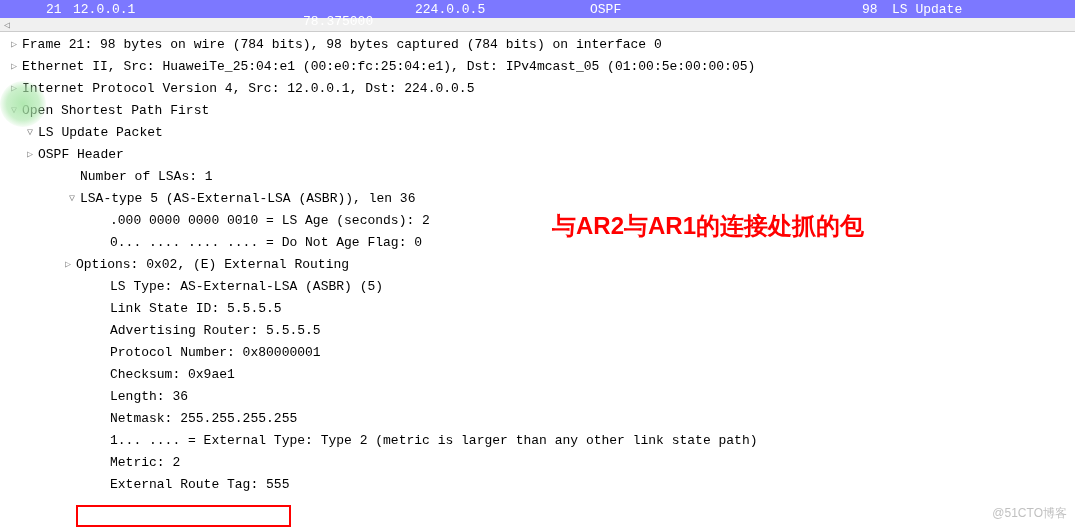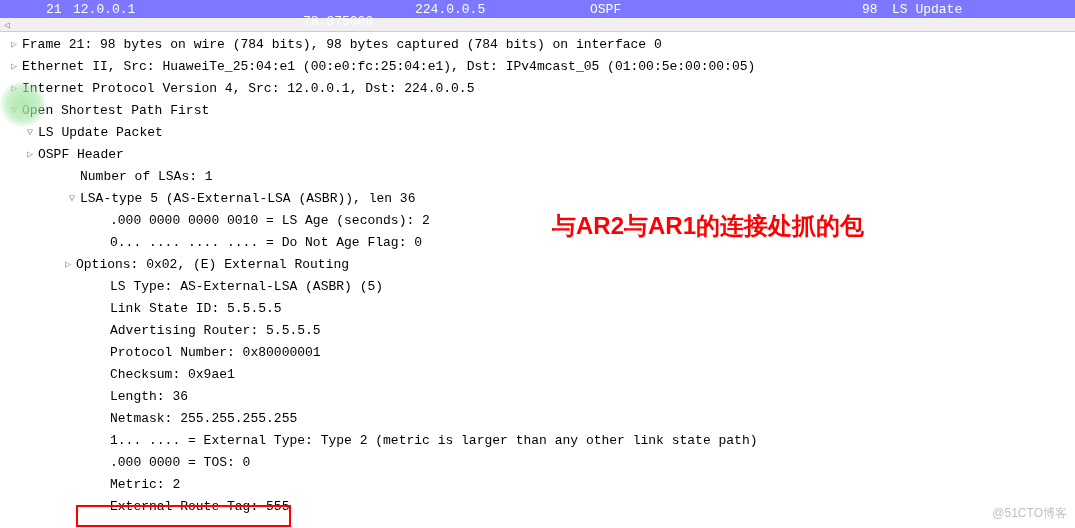--- a/index.html
+++ b/index.html
@@ -200,23 +200,20 @@
   <div class="tree-row indent-4">
     <span>Length: 36</span>
   </div>
   <div class="tree-row indent-4">
     <span>Netmask: 255.255.255.255</span>
   </div>
   <div class="tree-row indent-4">
     <span>1... .... = External Type: Type 2 (metric is larger than any other link state path)</span>
   </div>
   <div class="tree-row indent-4">
-    <span>.000 0000 = TOS: 0</span>
-  </div>
-  <div class="tree-row indent-4">
     <span>Metric: 2</span>
   </div>
   <div class="tree-row indent-4">
     <span>External Route Tag: 555</span>
   </div>
 </div>
 
 <div class="highlight-box"></div>
 
 <div class="annotation">与AR2与AR1的连接处抓的包</div>

